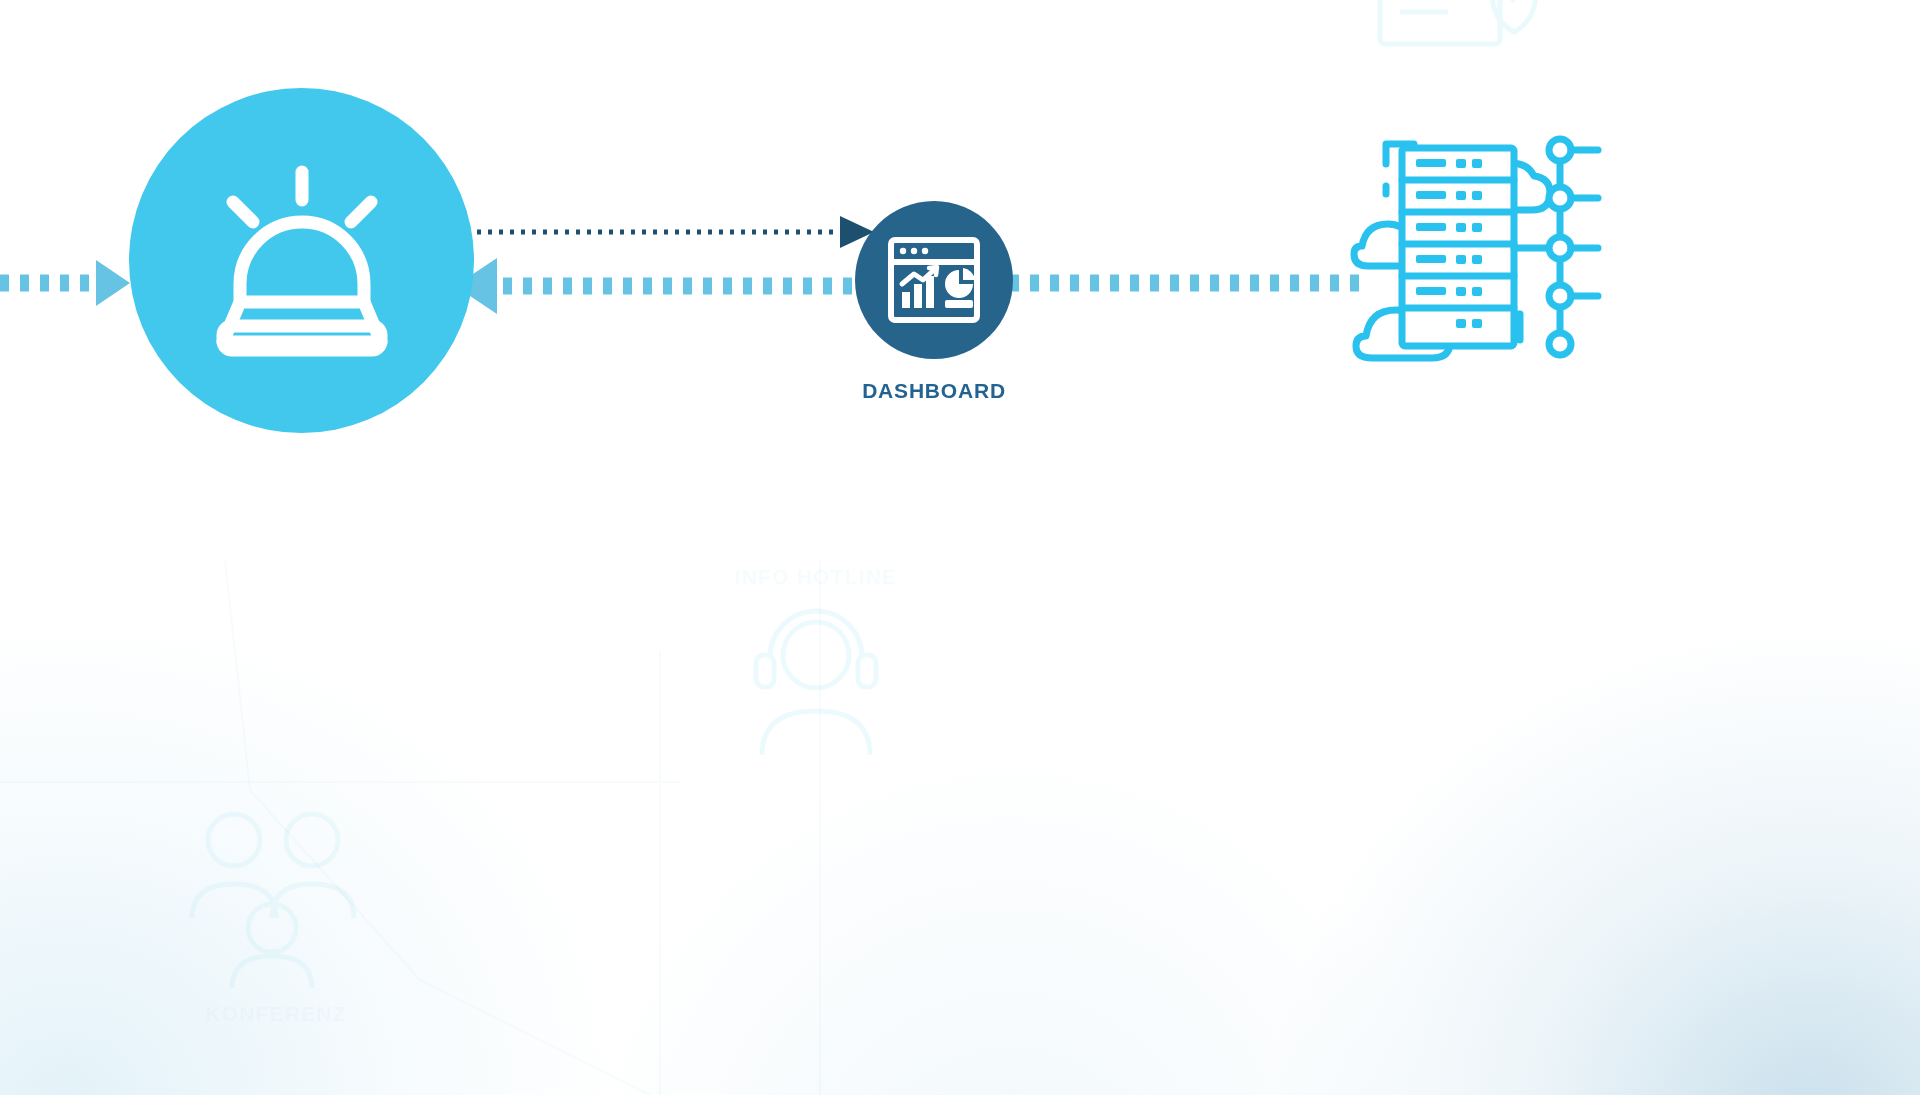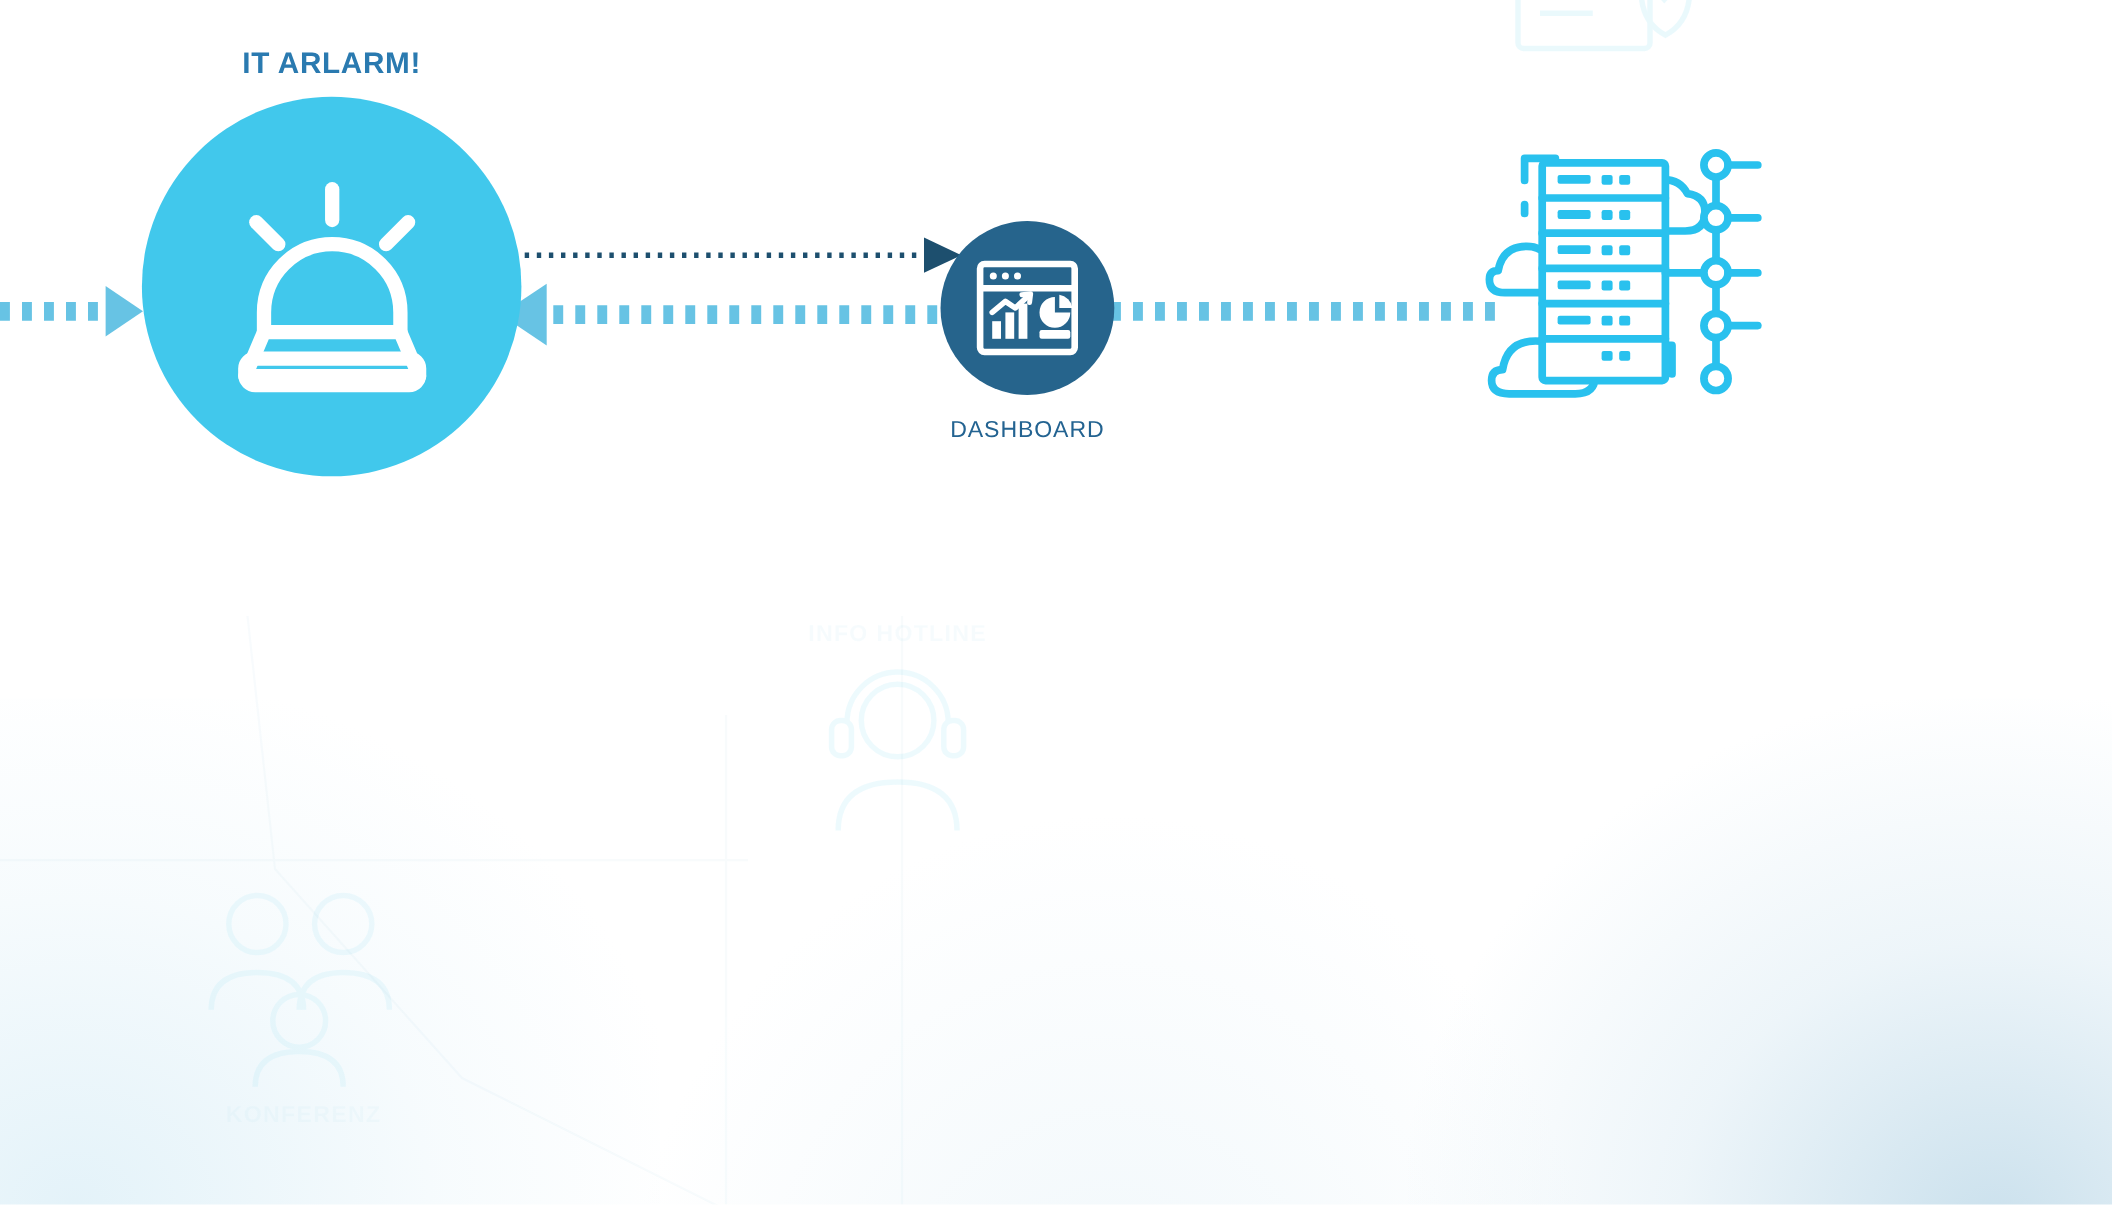--- a/index.html
+++ b/index.html
@@ -44,21 +44,21 @@
     font-size:27px;font-weight:bold;letter-spacing:.6px;
     color:#2a7ab0;white-space:nowrap;
   }
   .siren{position:absolute;left:50%;top:50%;transform:translate(-50%,-50%);}
 
   
   #dashboard-node{position:absolute;left:855px;top:201px;width:158px;height:158px;}
   .dash-circle{position:absolute;inset:0;border-radius:50%;background:#26648c;}
   .dash-label{
     position:absolute;left:50%;top:178px;transform:translateX(-50%);
-    font-size:21px;font-weight:normal;letter-spacing:.8px;color:#236391;white-space:nowrap;
+    font-size:21px;font-weight:bold;letter-spacing:.8px;color:#236391;white-space:nowrap;
   }
   .dash-icon{position:absolute;left:50%;top:50%;transform:translate(-50%,-50%);}
 
   
   #server-node{position:absolute;left:1352px;top:128px;width:250px;height:248px;}
 
   
   .conn{position:absolute;pointer-events:none;}
 
   svg{display:block;overflow:visible;}
@@ -142,21 +142,20 @@
         <stop offset="55%" stop-color="#4a8fb5" stop-opacity=".45"></stop>
         <stop offset="100%" stop-color="#bfe4f2" stop-opacity="0"></stop>
       </linearGradient>
     </defs>
     <line x1="8" y1="0" x2="8" y2="470" stroke="url(#fadeDown)" stroke-width="5" stroke-dasharray="4 7"></line>
     <line x1="66" y1="0" x2="66" y2="470" stroke="url(#fadeDown)" stroke-width="5" stroke-dasharray="4 7"></line>
     <line x1="126" y1="0" x2="126" y2="470" stroke="url(#fadeDown)" stroke-width="5" stroke-dasharray="4 7"></line>
   </svg>
 
   <div id="alarm-node">
-    <div class="alarm-title">IT ARLARM!</div>
     <div class="alarm-circle"></div>
     <div class="siren">
       <svg width="186" height="190" viewBox="0 0 186 190" fill="none" stroke="#ffffff" stroke-width="13" stroke-linecap="round" stroke-linejoin="round">
 
         <line x1="93" y1="6" x2="93" y2="34"></line>
         <line x1="24" y1="36" x2="44" y2="56"></line>
         <line x1="162" y1="36" x2="142" y2="56"></line>
 
         <path d="M31 136 V118 a62 62 0 0 1 124 0 v18"></path>
 

